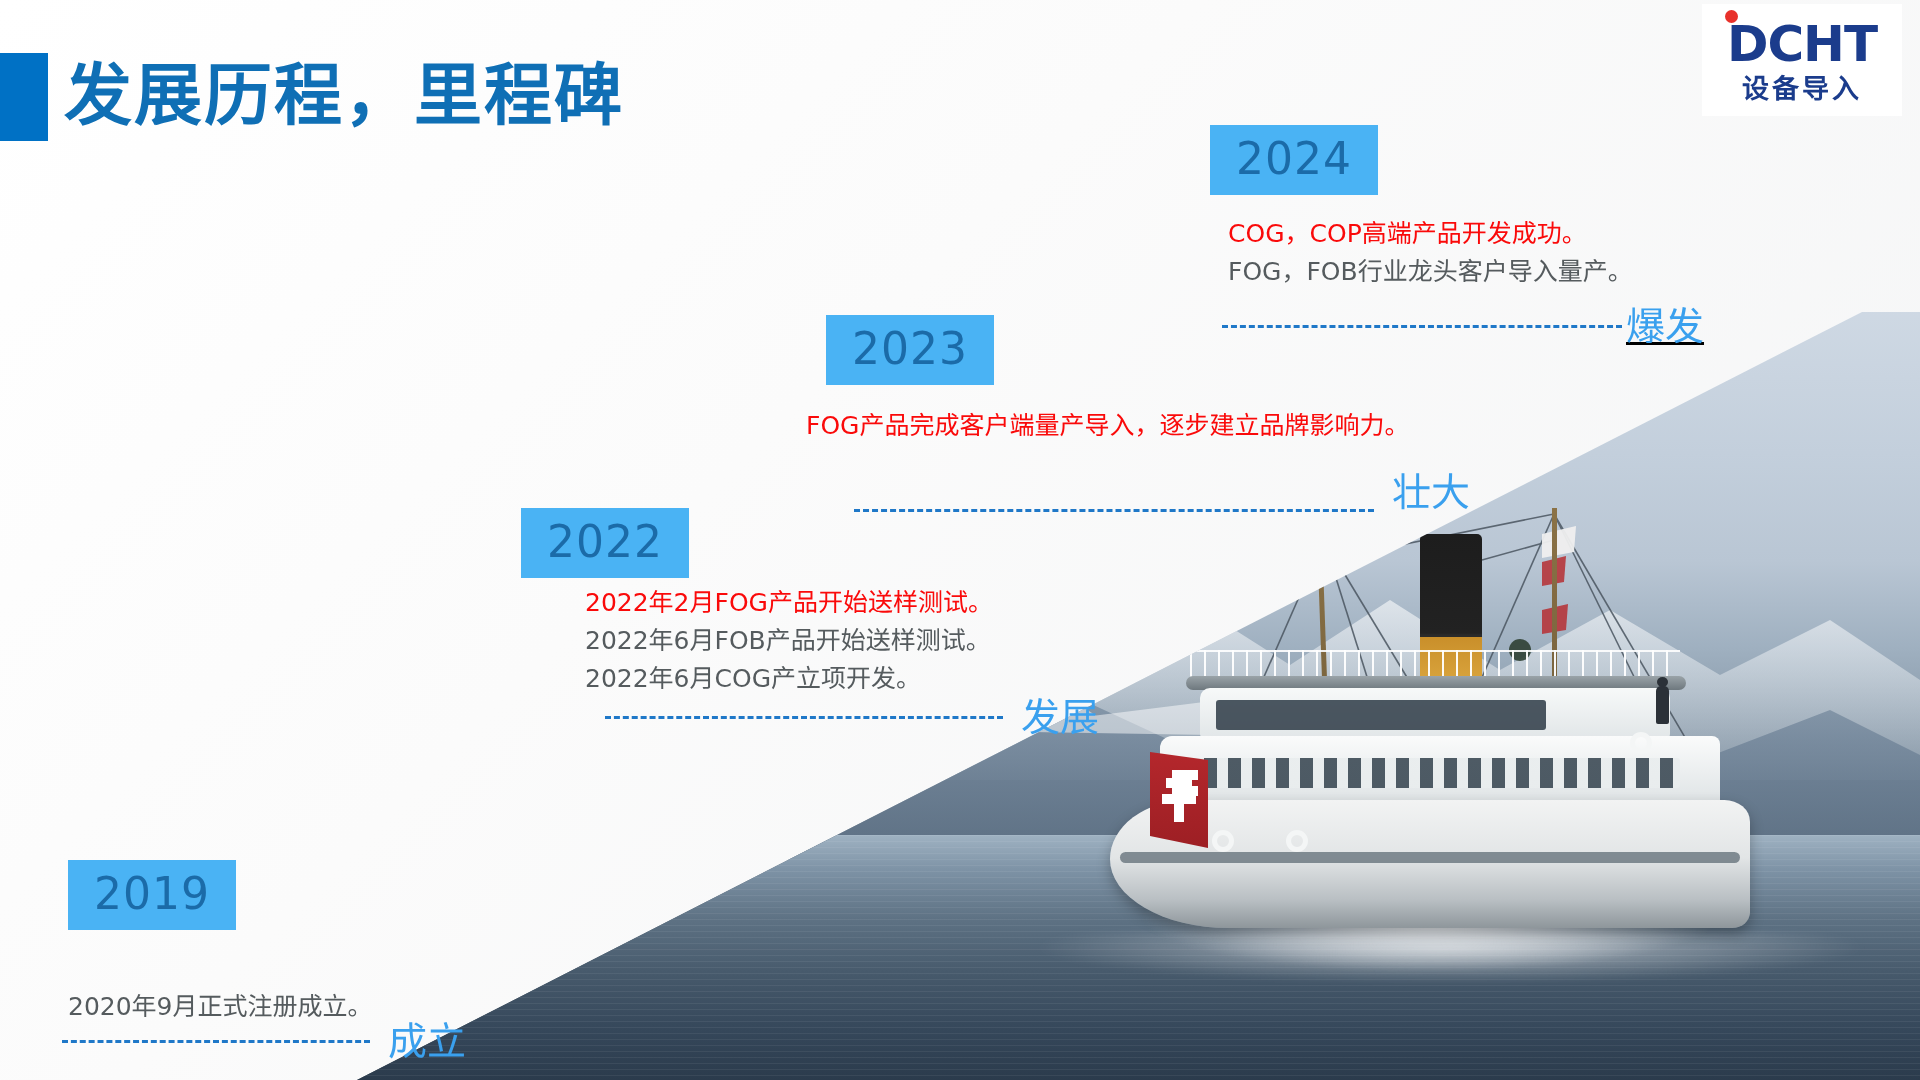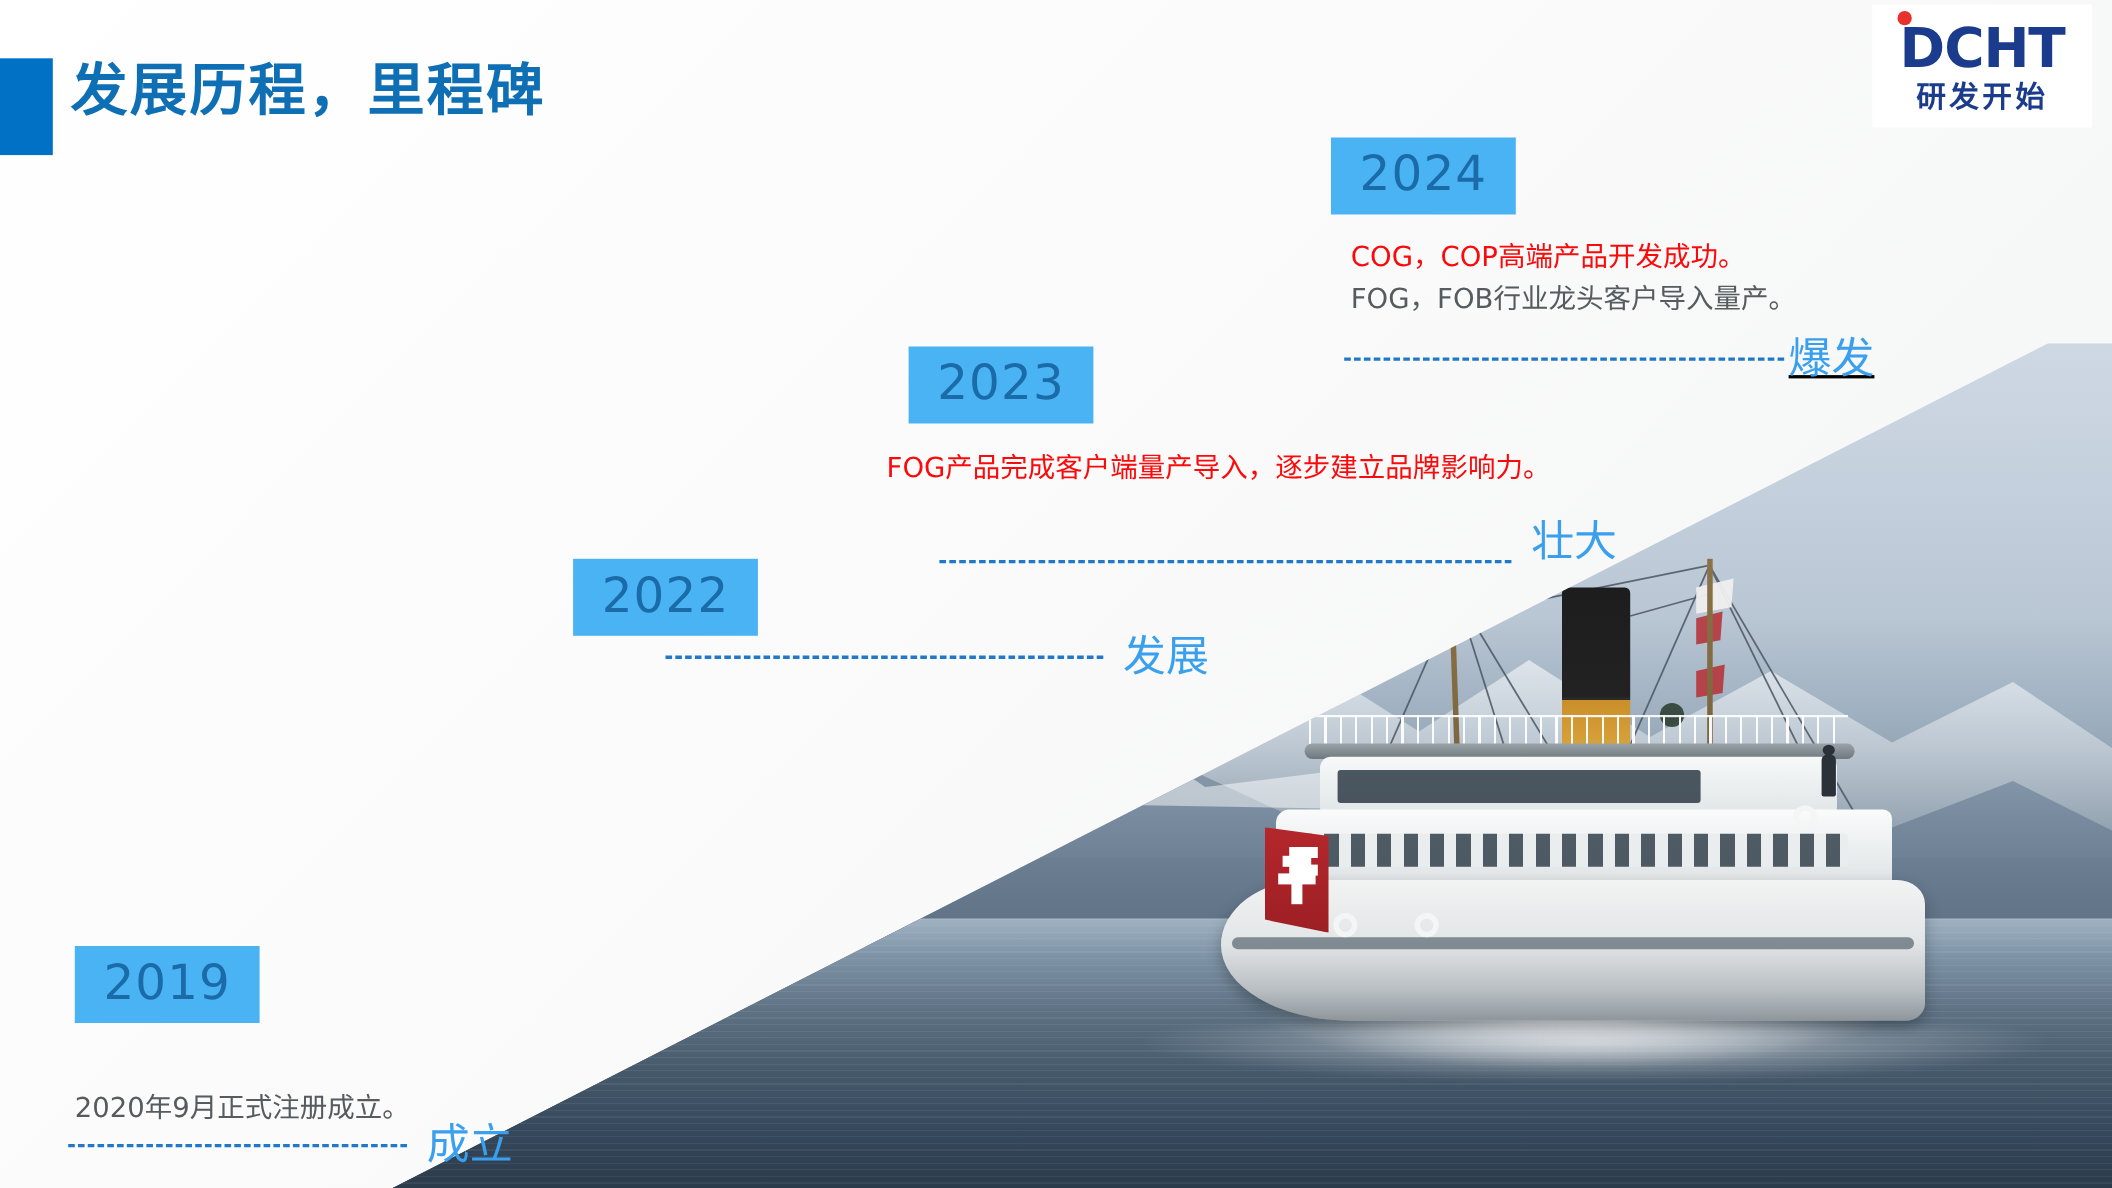--- a/index.html
+++ b/index.html
@@ -184,21 +184,21 @@
     background:#2b3138;border-radius:50%;
   }
 
   
   .title-bar{
     position:absolute;left:0;top:53px;width:48px;height:88px;
     background:#0071c5;
   }
   .title{
     position:absolute;left:64px;top:40px;
-    font-size:52px;font-weight:bold;letter-spacing:2px;
+    font-size:68px;font-weight:bold;letter-spacing:2px;
     color:#0f6fb5;
     font-family:"DejaVu Sans","Liberation Sans",sans-serif;
     white-space:nowrap;
   }
 
   
   .logo{
     position:absolute;right:18px;top:4px;
     width:200px;height:112px;
     background:rgba(255,255,255,.92);
@@ -320,21 +320,21 @@
   </div>
 
   <div class="title-bar"></div>
   <div class="title">发展历程，里程碑</div>
 
   <div class="logo">
     <div class="logo-top">
       <span class="logo-dot"></span>
       <span>DCHT</span>
     </div>
-    <div class="logo-bottom">研发开始</div>
+    <div class="logo-bottom">设备导入</div>
   </div>
 
   <div class="milestone" id="m0" style="left:1210px;top:125px;">
     <div class="year-chip">2024</div>
     <div class="lines" style="margin-left:18px;">
       <div class="line red">COG，COP高端产品开发成功。</div>
       <div class="line gray">FOG，FOB行业龙头客户导入量产。</div>
     </div>
     <div class="connector" style="margin-left:12px;margin-top:16px;text-decoration:underline;">
       <div class="dash" style="width:400px;"></div>
@@ -348,20 +348,25 @@
       <div class="line red">FOG产品完成客户端量产导入，逐步建立品牌影响力。</div>
     </div>
     <div class="connector" style="margin-left:28px;margin-top:28px;align-items:flex-end;">
       <div class="dash" style="width:520px;"></div>
       <div class="stage">壮大</div>
     </div>
   </div>
 
   <div class="milestone" id="m2" style="left:521px;top:508px;">
     <div class="year-chip">2022</div>
+    <div class="lines" style="margin-left:64px;margin-top:6px;">
+      <div class="line red">2022年2月FOG产品开始送样测试。</div>
+      <div class="line gray">2022年6月FOB产品开始送样测试。</div>
+      <div class="line gray">2022年6月COG产立项开发。</div>
+    </div>
     <div class="connector" style="margin-left:84px;margin-top:0;">
       <div class="dash" style="width:398px;"></div>
       <div class="stage">发展</div>
     </div>
   </div>
 
 
   <div class="milestone" id="m4" style="left:68px;top:860px;">
     <div class="year-chip">2019</div>
     <div class="lines" style="margin-top:58px;">

